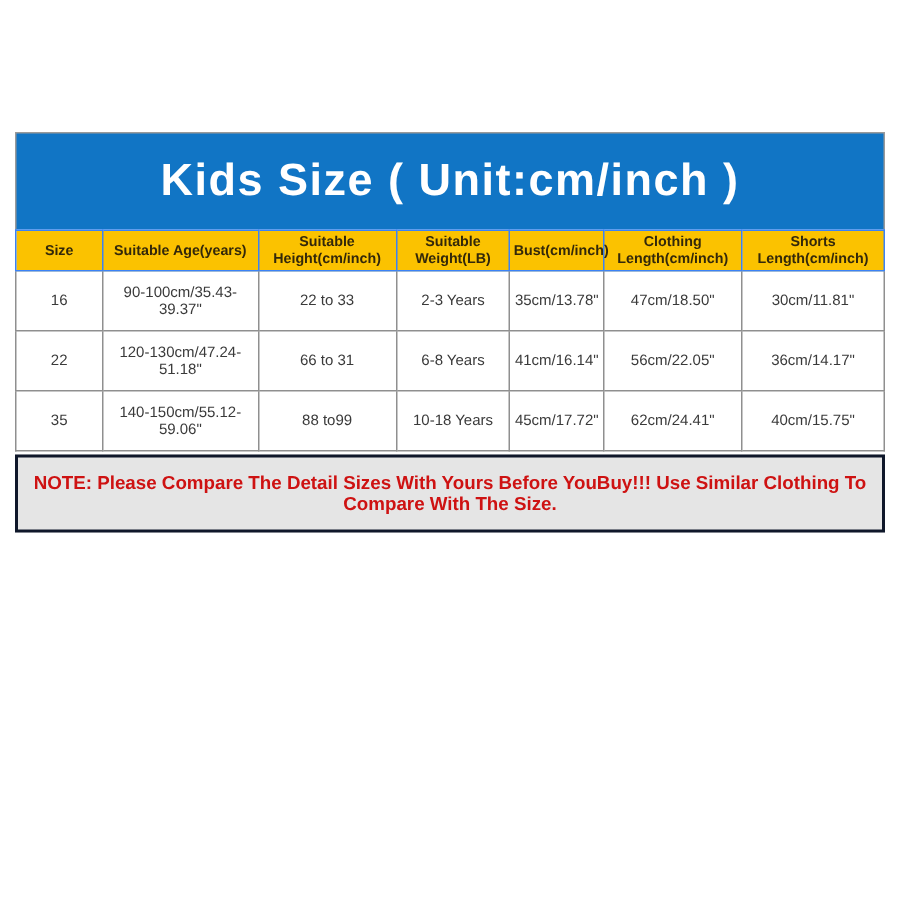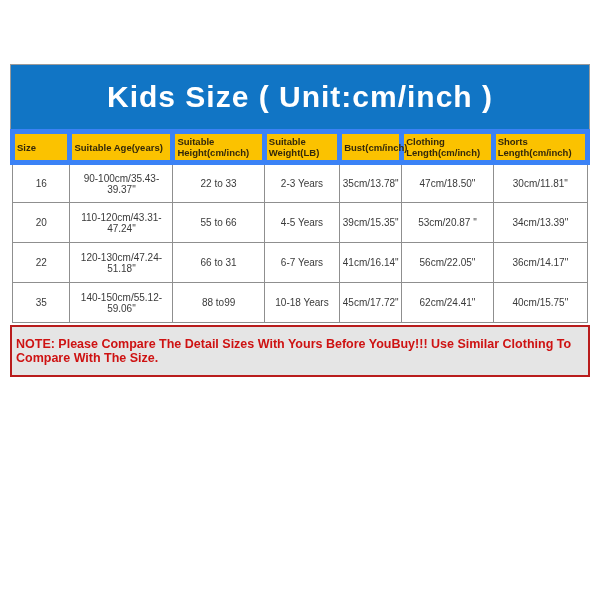--- a/index.html
+++ b/index.html
@@ -5,54 +5,54 @@
   :root{
     --banner-blue:#1175C5;
     --header-yellow:#FBC200;
     --note-red:#CE1212;
     --note-bg:#E5E5E5;
   }
   *{box-sizing:border-box;margin:0;padding:0;}
   html,body{width:600px;height:600px;background:#ffffff;overflow:hidden;}
   body{font-family:"Liberation Sans", sans-serif;}
   .page{position:relative;width:600px;height:600px;background:#fff;}
-  .chart-wrap{position:absolute;left:10px;top:64px;width:580px;}
+  .chart-wrap{position:absolute;left:10px;top:88px;width:580px;}
   .title-banner{
     width:100%;height:65px;
     background:var(--banner-blue);
     border:1px solid #9a9a9a;border-bottom:none;
     display:flex;align-items:center;justify-content:center;
     color:#ffffff;font-size:30px;font-weight:bold;letter-spacing:1px;
   }
   table.size-table{
     width:100%;border-collapse:collapse;table-layout:fixed;
     font-size:10px;color:#333333;
   }
   table.size-table th{
     background:var(--header-yellow);
     color:#33280a;
     font-size:9.5px;font-weight:bold;
     height:24px;padding:2px;
-    border:5px solid #3b82f6;
-    text-align:left;vertical-align:middle;
+    border:1px solid #3b82f6;
+    text-align:center;vertical-align:middle;
   }
   table.size-table td{
     height:40px;padding:2px;
     border:1px solid #8f8f8f;
     text-align:center;vertical-align:middle;
     background:#ffffff;color:#3a3a3a;
   }
   .note-box{
     width:100%;height:52px;margin-top:2px;
     background:var(--note-bg);
-    border:2px solid #b91c1c;
+    border:2px solid #0f172a;
     display:flex;align-items:center;justify-content:center;
     color:var(--note-red);
     font-size:12.5px;font-weight:bold;
-    padding:0 4px;
+    text-align:center;padding:0 4px;
   }
 </style>
 </head>
 <body>
 
 <div class="page">
   <div class="chart-wrap">
 
     <div class="title-banner">Kids Size ( Unit:cm/inch )</div>
 
@@ -81,33 +81,24 @@
           <tr>
             <td>16</td>
             <td>90-100cm/35.43-39.37"</td>
             <td>22 to 33</td>
             <td>2-3 Years</td>
             <td>35cm/13.78"</td>
             <td>47cm/18.50"</td>
             <td>30cm/11.81"</td>
           </tr>
           <tr>
-            <td>20</td>
-            <td>110-120cm/43.31-47.24"</td>
-            <td>55 to 66</td>
-            <td>4-5 Years</td>
-            <td>39cm/15.35"</td>
-            <td>53cm/20.87 "</td>
-            <td>34cm/13.39"</td>
-          </tr>
-          <tr>
             <td>22</td>
             <td>120-130cm/47.24-51.18"</td>
             <td>66 to 31</td>
-            <td>6-7 Years</td>
+            <td>6-8 Years</td>
             <td>41cm/16.14"</td>
             <td>56cm/22.05"</td>
             <td>36cm/14.17"</td>
           </tr>
           <tr>
             <td>35</td>
             <td>140-150cm/55.12-59.06"</td>
             <td>88 to99</td>
             <td>10-18 Years</td>
             <td>45cm/17.72"</td>

